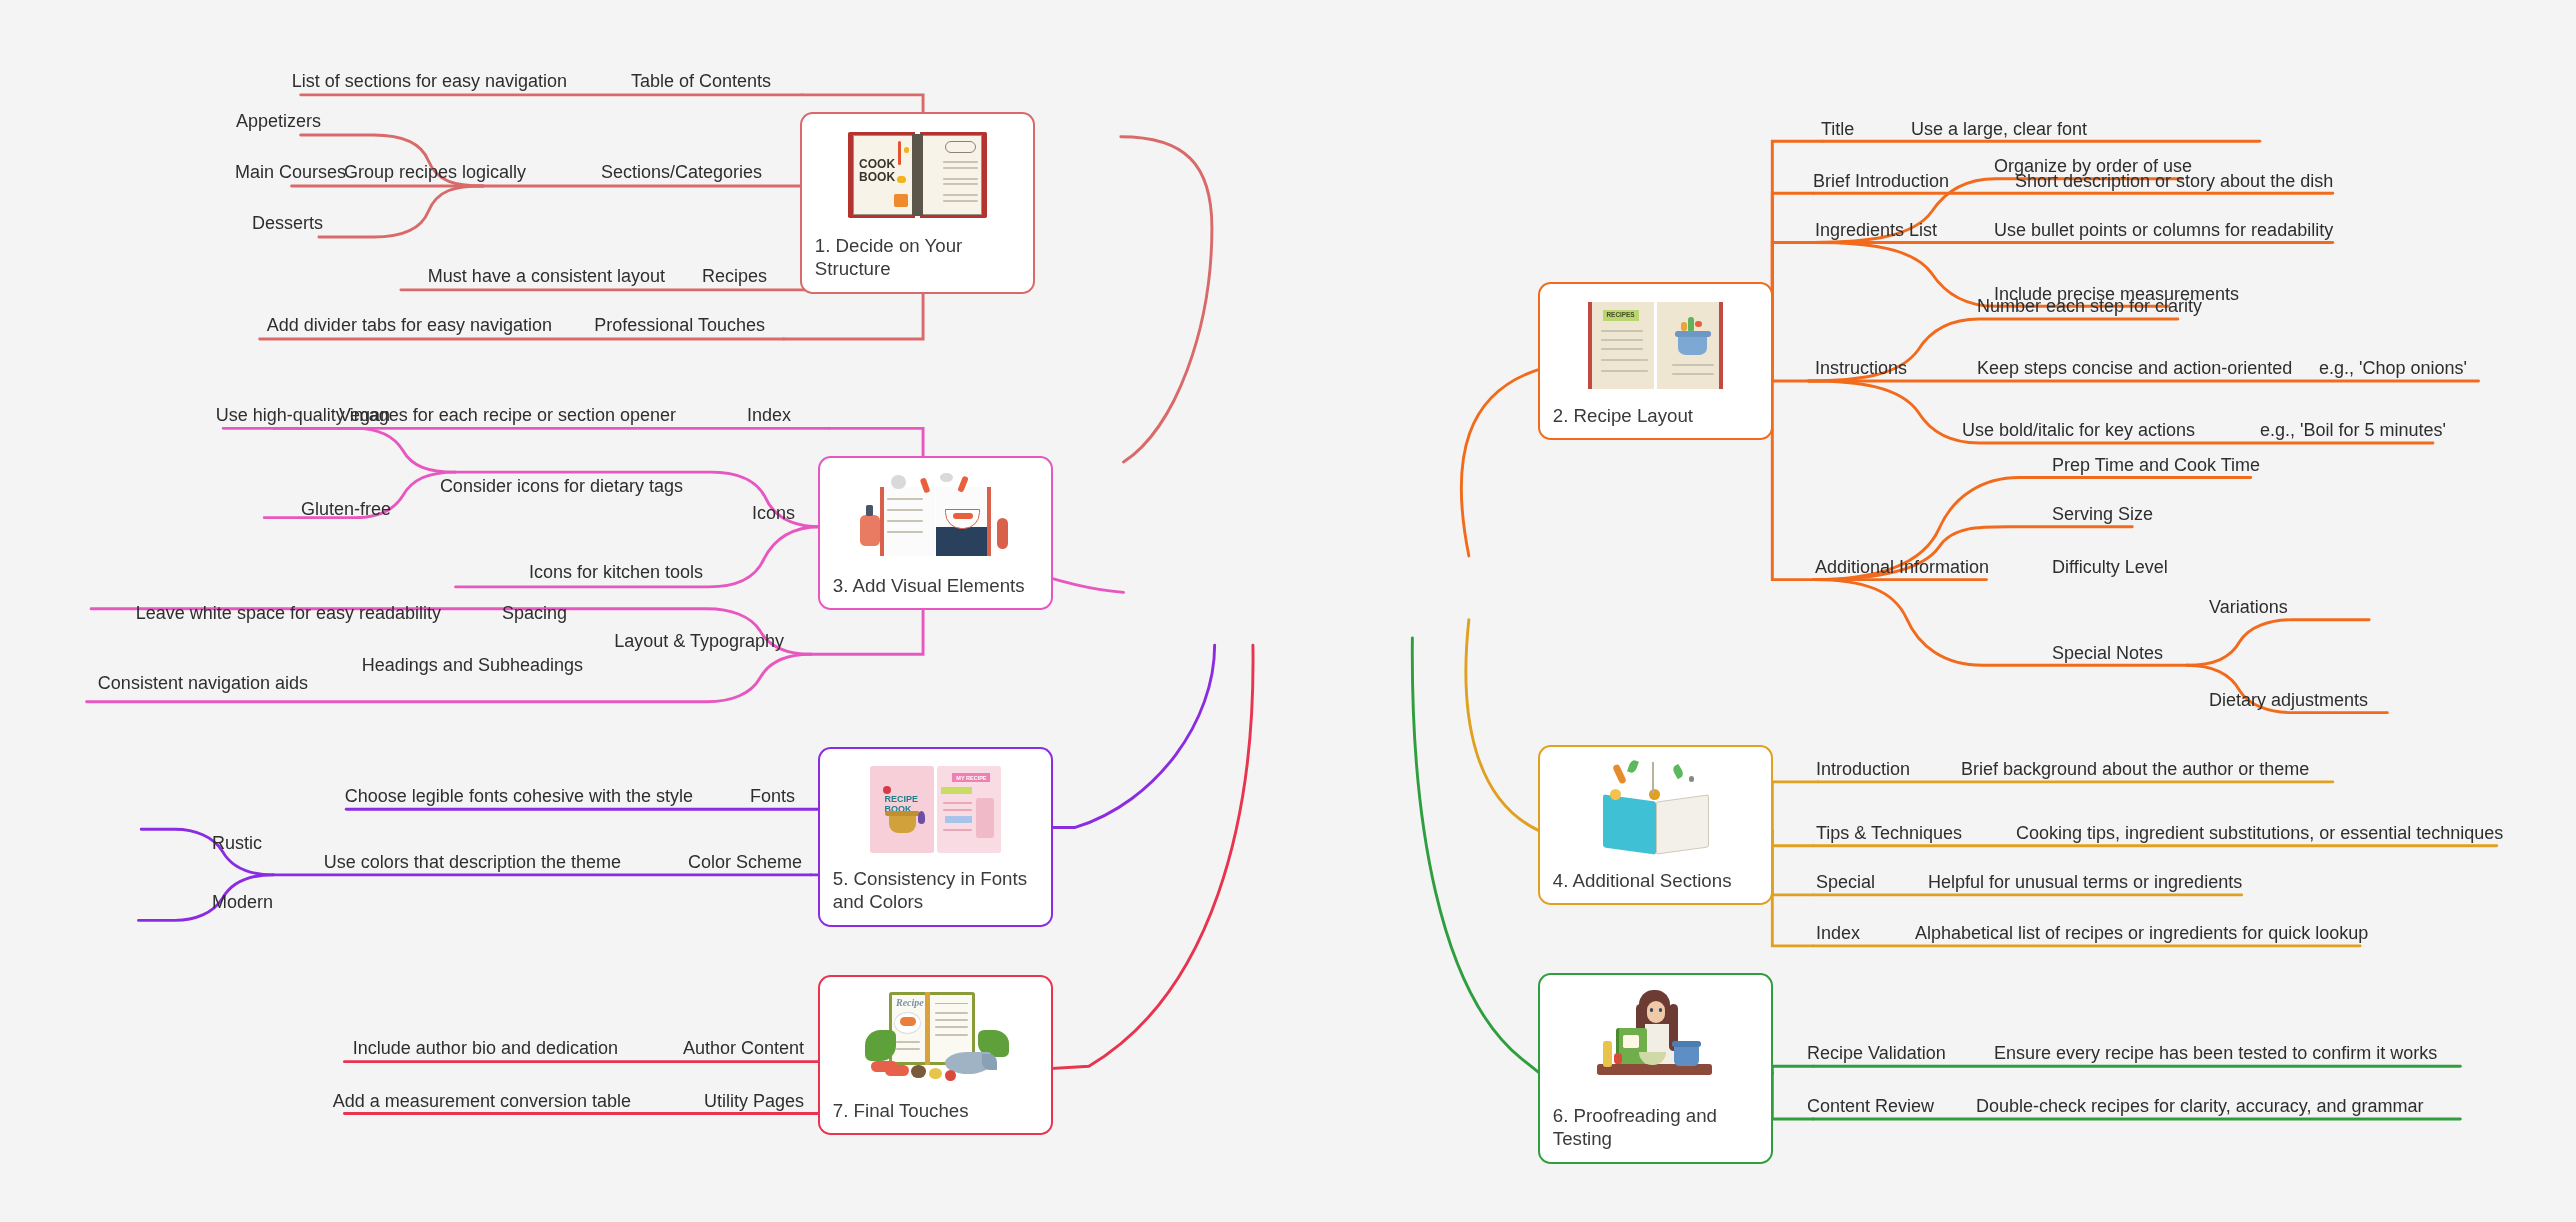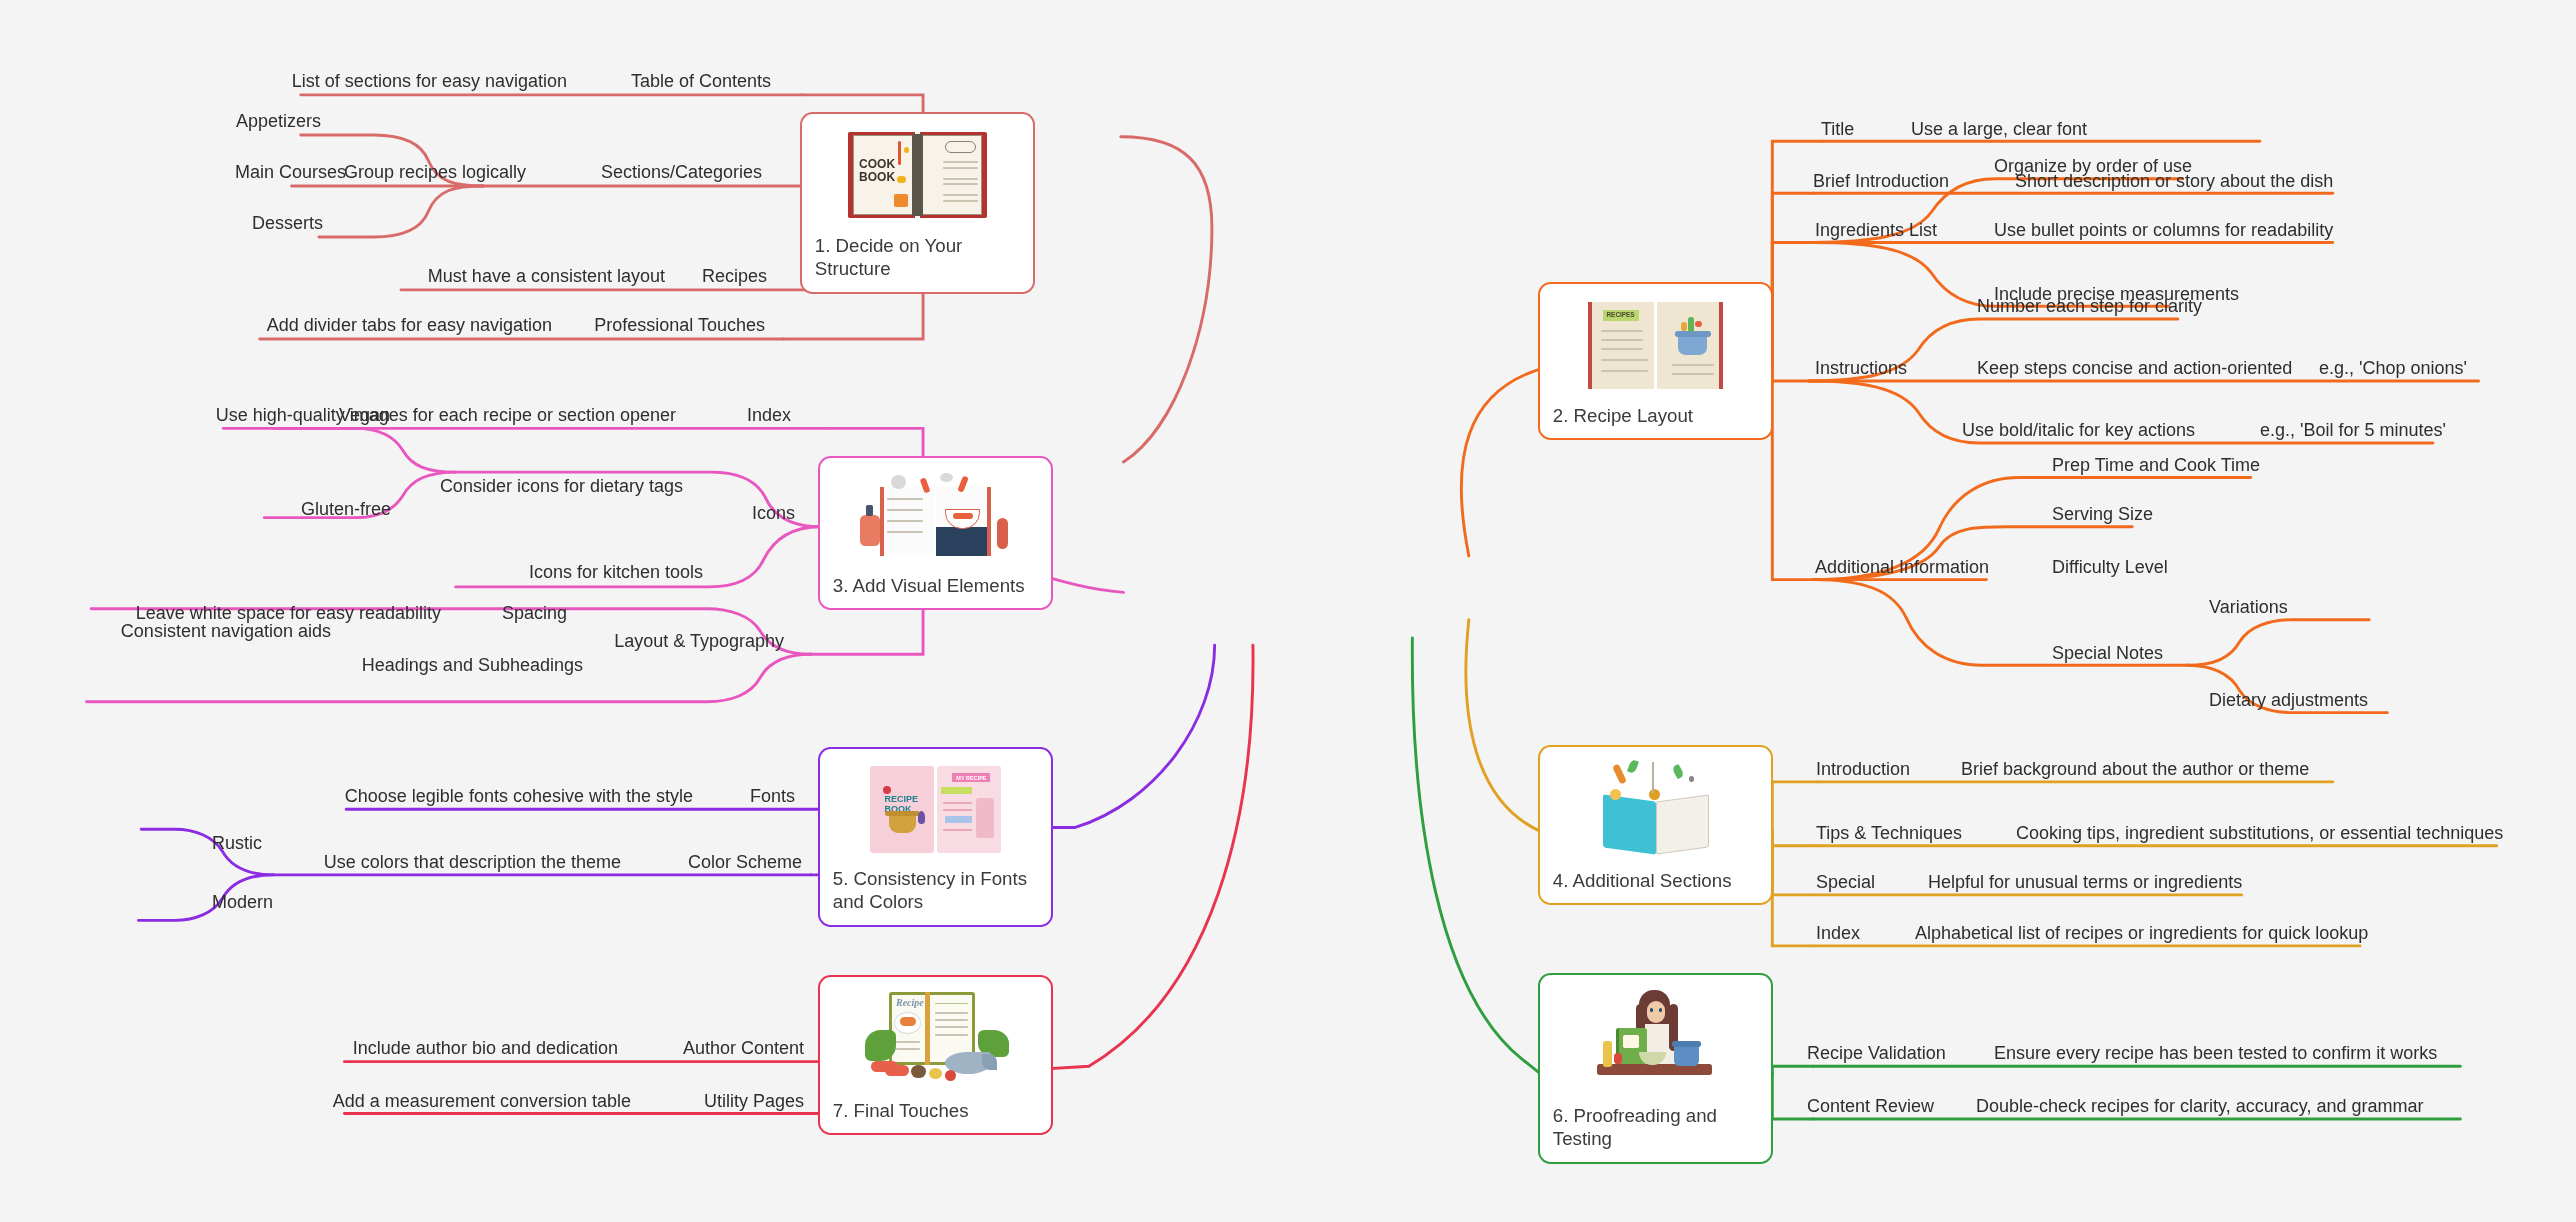--- a/index.html
+++ b/index.html
@@ -397,21 +397,21 @@
   <span class="lbl r" style="left:795px; top:522px;">Icons</span>
   <span class="lbl r" style="left:683px; top:495px;">Consider icons for dietary tags</span>
   <span class="lbl r" style="left:703px; top:581px;">Icons for kitchen tools</span>
   <span class="lbl r" style="left:390px; top:424px;">Vegan</span>
   <span class="lbl r" style="left:391px; top:518px;">Gluten-free</span>
 
   <span class="lbl r" style="left:784px; top:650px;">Layout &amp; Typography</span>
   <span class="lbl r" style="left:567px; top:622px;">Spacing</span>
   <span class="lbl r" style="left:441px; top:622px;">Leave white space for easy readability</span>
   <span class="lbl r" style="left:583px; top:674px;">Headings and Subheadings</span>
-  <span class="lbl r" style="left:308px; top:640px;margin-left:23px;">Consistent navigation aids</span>
+  <span class="lbl r" style="left:308px; top:692px;">Consistent navigation aids</span>
 
   <span class="lbl r" style="left:795px; top:805px;">Fonts</span>
   <span class="lbl r" style="left:693px; top:805px;">Choose legible fonts cohesive with the style</span>
 
   <span class="lbl r" style="left:802px; top:871px;">Color Scheme</span>
   <span class="lbl r" style="left:621px; top:871px;">Use colors that description the theme</span>
   <span class="lbl r" style="left:262px; top:852px;">Rustic</span>
   <span class="lbl r" style="left:273px; top:911px;">Modern</span>
 
   <span class="lbl r" style="left:804px; top:1057px;">Author Content</span>

